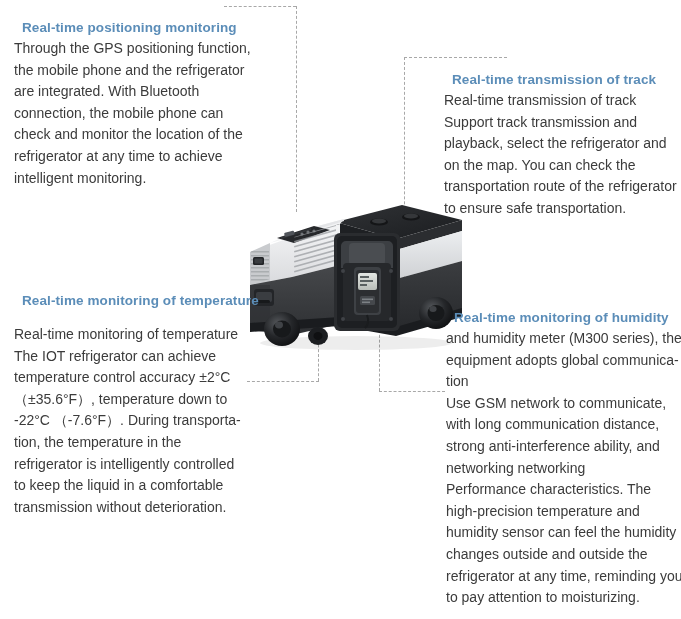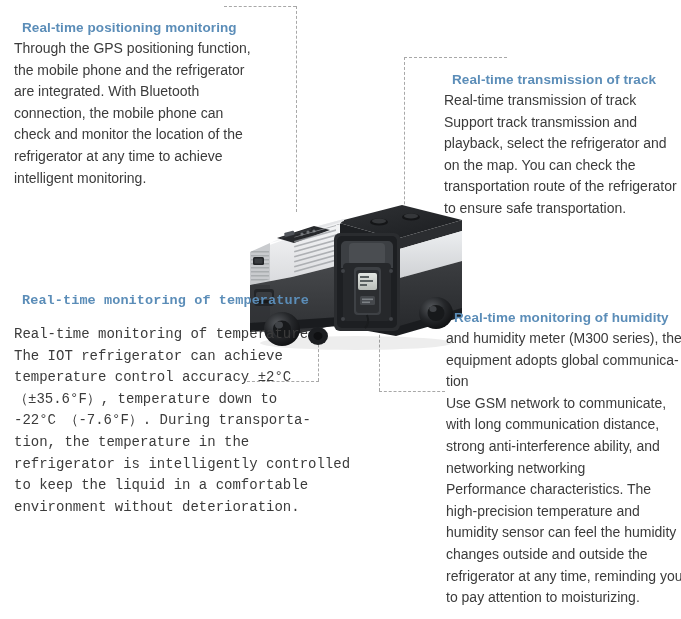--- a/index.html
+++ b/index.html
@@ -52,21 +52,20 @@
   }
   #block-track {
     left: 444px;
     top: 72px;
     width: 232px;
   }
   #block-temperature {
     left: 14px;
     top: 293px;
     width: 250px;
-    font-family: Liberation Mono, monospace;
   }
   #block-temperature .block-body {
     margin-top: 15px;
   }
   #block-humidity {
     left: 446px;
     top: 310px;
     width: 232px;
   }
 
@@ -299,21 +298,21 @@
     <h3 class="block-heading">Real-time monitoring of temperature</h3>
     <p class="block-body">
       <span class="ln">Real-time monitoring of temperature</span>
       <span class="ln">The IOT refrigerator can achieve</span>
       <span class="ln">temperature control accuracy ±2°C</span>
       <span class="ln">（±35.6°F）, temperature down to</span>
       <span class="ln">-22°C （-7.6°F）. During transporta-</span>
       <span class="ln">tion, the temperature in the</span>
       <span class="ln">refrigerator is intelligently controlled</span>
       <span class="ln">to keep the liquid in a comfortable</span>
-      <span class="ln">environment without deterioration.</span>
+      <span class="ln">transmission without deterioration.</span>
     </p>
   </div>
 
   <div class="block" id="block-humidity">
     <h3 class="block-heading">Real-time monitoring of humidity</h3>
     <p class="block-body">
       <span class="ln">and humidity meter (M300 series), the</span>
       <span class="ln">equipment adopts global communica-</span>
       <span class="ln">tion</span>
       <span class="ln">Use GSM network to communicate,</span>

